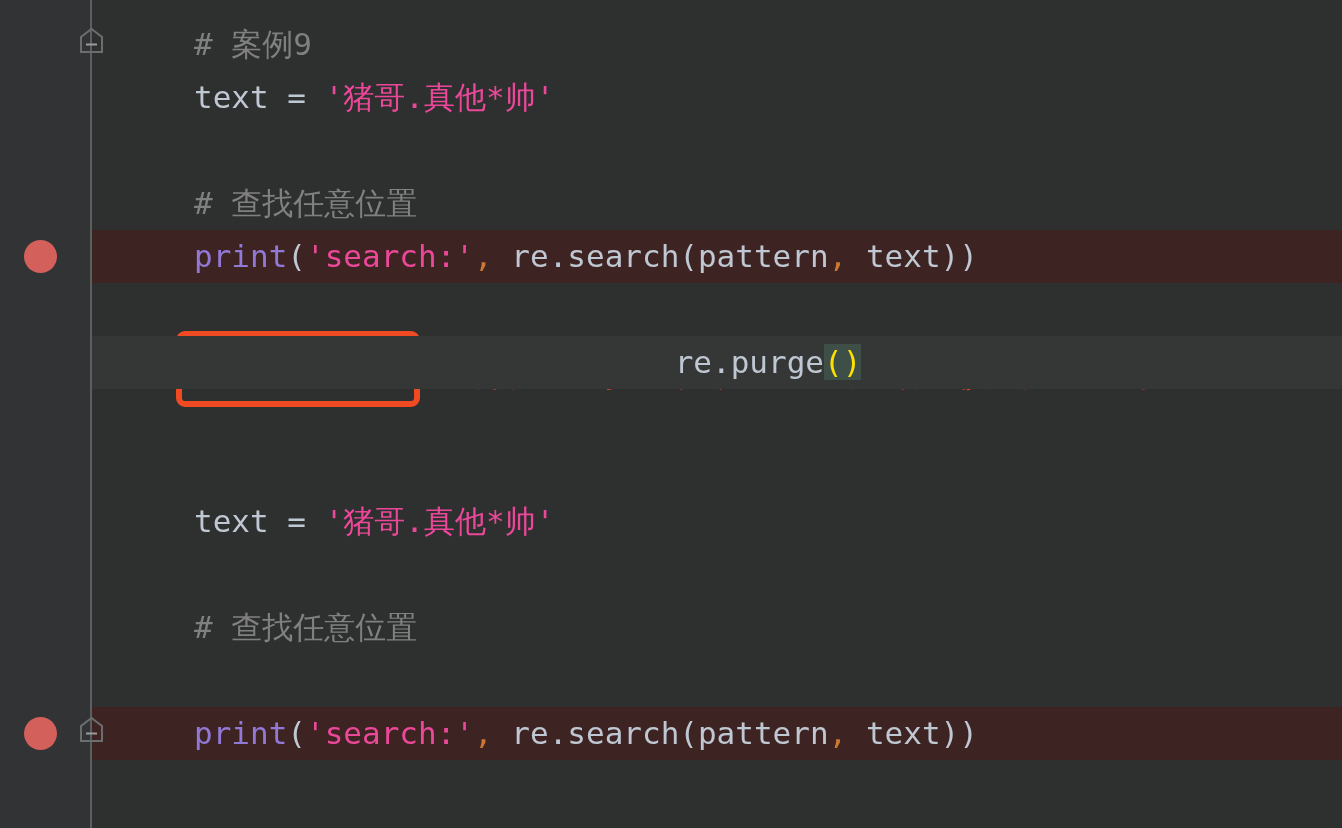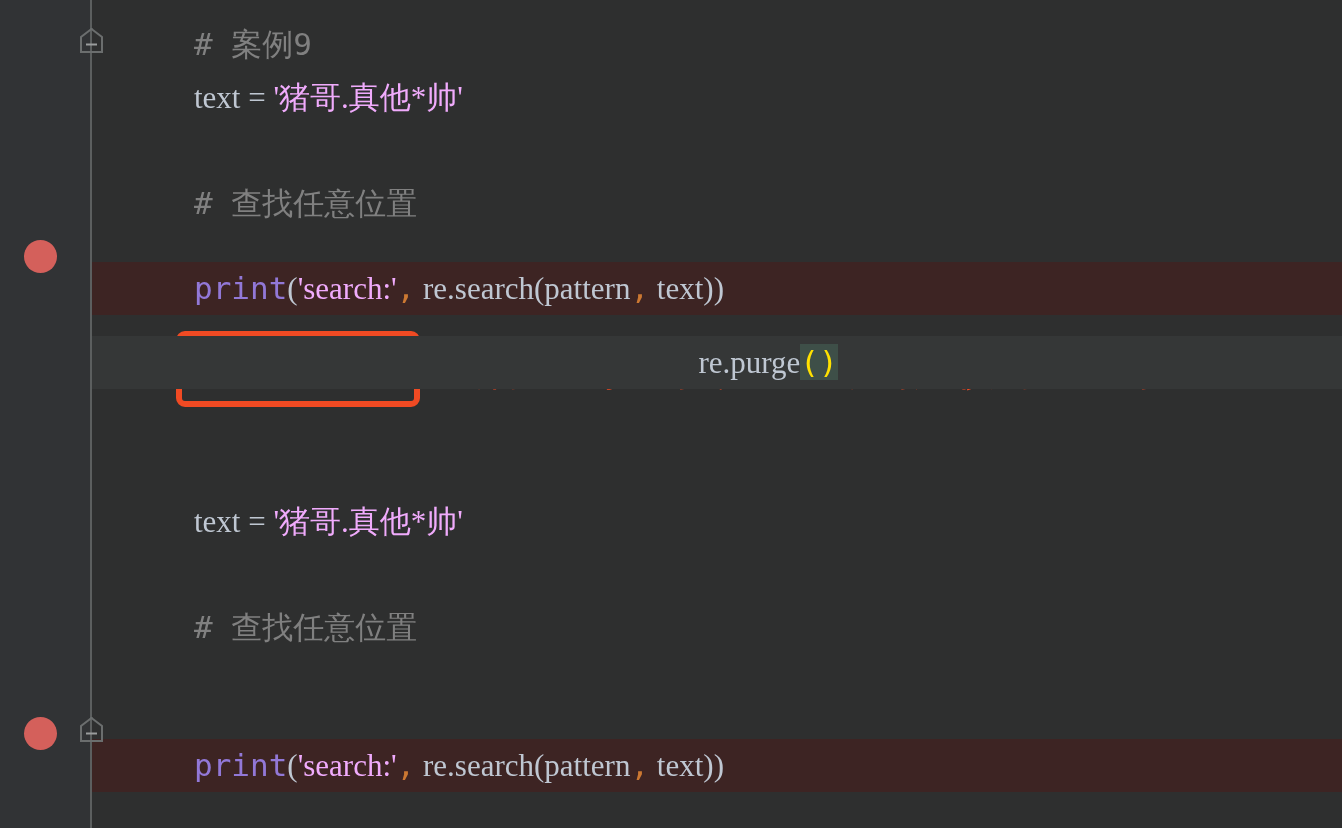--- a/index.html
+++ b/index.html
@@ -71,27 +71,27 @@
     line-height: 53px;
     white-space: pre;
     font-size: 31px;
     letter-spacing: 0px;
     color: #bfc7d2;
   }
   .line .txt {
     display: inline-block;
     padding-left: 102px;
   }
-  .line.bp { background: #3d2423; margin-top: 32px; }
+  .line.bp { background: #3d2423; }
   .line.curline { background: #353737; }
 
   
   .c-comment  { color: #808080; }
-  .c-plain    { color: #bfc7d2; font-family: Liberation Serif, serif; }
-  .c-string   { color: #f0abfc; font-family: Liberation Serif, serif; }
+  .c-plain    { color: #bfc7d2; }
+  .c-string   { color: #ec4899; }
   .c-keyfn    { color: #9278d7; }
   .c-comma    { color: #cc7832; }
   .c-paren-hl {
     color: #ffe100;
     background: #3e4f48;
   }
 
   
   .hl-box {
     position: absolute;

